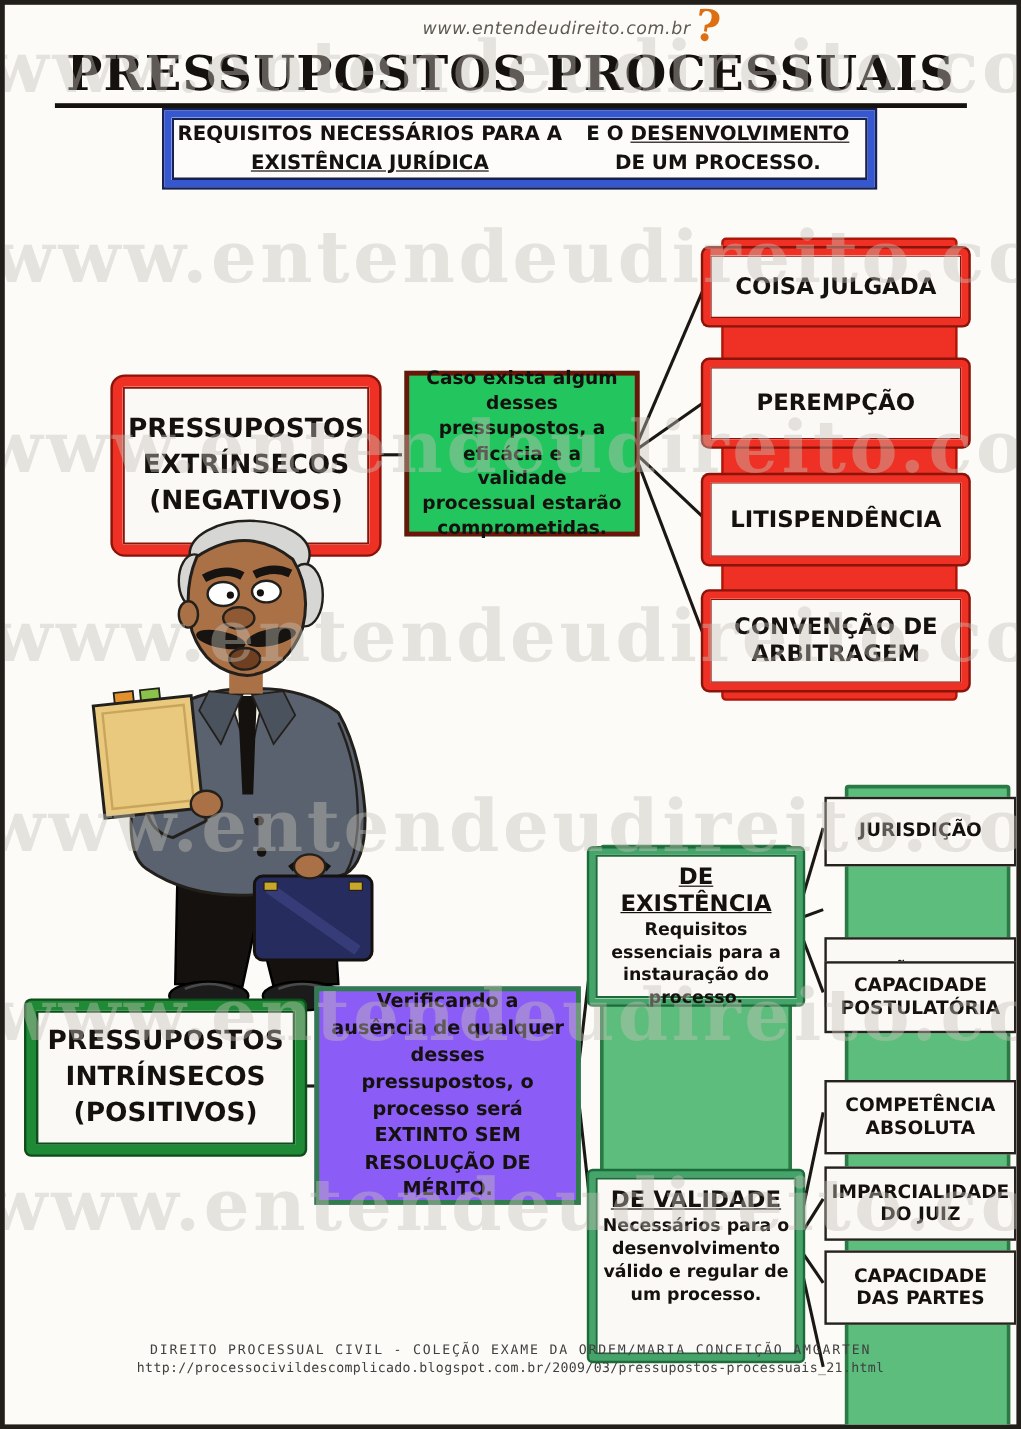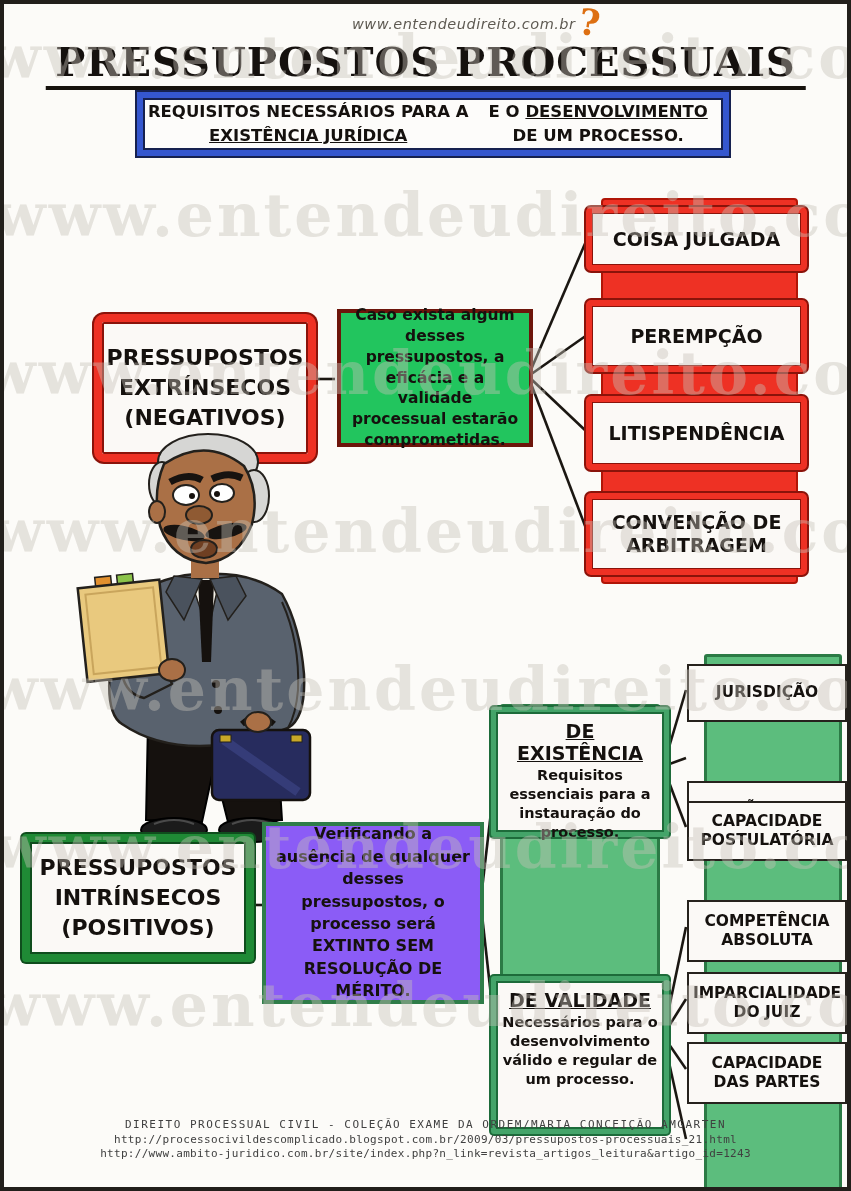--- a/index.html
+++ b/index.html
@@ -203,21 +203,20 @@
   <div class="gbox" style="top:660px;height:58px;">JURISDIÇÃO</div>
   <div class="gbox" style="top:729px;height:58px;margin-top:48px;">PETIÇÃO INICIAL</div>
   <div class="gbox" style="top:797px;height:60px;">CAPACIDADE POSTULATÓRIA</div>
   <div class="gbox" style="top:896px;height:62px;">COMPETÊNCIA ABSOLUTA</div>
   <div class="gbox" style="top:968px;height:62px;">IMPARCIALIDADE DO JUIZ</div>
   <div class="gbox" style="top:1038px;height:62px;">CAPACIDADE DAS PARTES</div>
 
   <div class="footer">
     <div class="f1">DIREITO PROCESSUAL CIVIL - COLEÇÃO EXAME DA ORDEM/MARIA CONCEIÇÃO AMGARTEN</div>
     <div class="f2">http://processocivildescomplicado.blogspot.com.br/2009/03/pressupostos-processuais_21.html</div>
-    <div class="f3">http://www.ambito-juridico.com.br/site/index.php?n_link=revista_artigos_leitura&amp;artigo_id=1243</div>
   </div>
 
   <div class="wm-layer">
     <div class="wm" style="top:18px;left:-15px;">www.entendeudireito.com.br</div>
     <div class="wm" style="top:176px;left:-10px;">www.entendeudireito.com.br</div>
     <div class="wm" style="top:334px;left:-20px;">www.entendeudireito.com.br</div>
     <div class="wm" style="top:492px;left:-12px;">www.entendeudireito.com.br</div>
     <div class="wm" style="top:650px;left:-18px;">www.entendeudireito.com.br</div>
     <div class="wm" style="top:808px;left:-10px;">www.entendeudireito.com.br</div>
     <div class="wm" style="top:966px;left:-16px;">www.entendeudireito.com.br</div>

